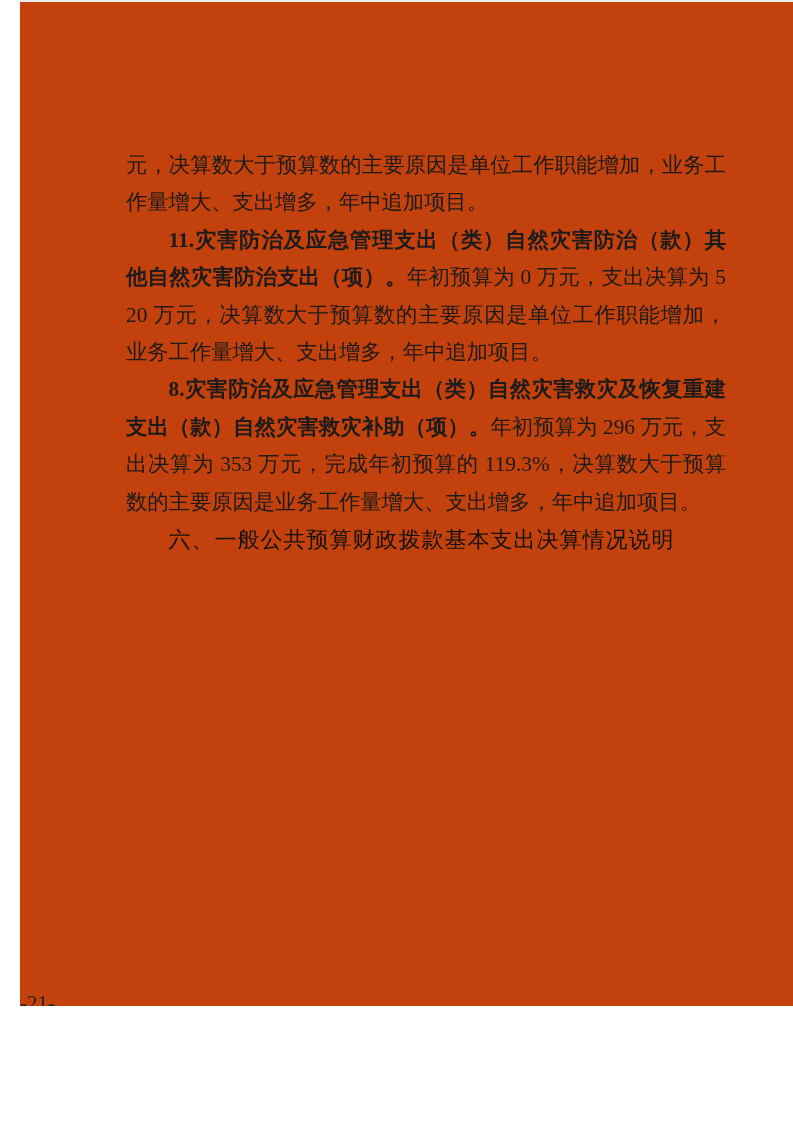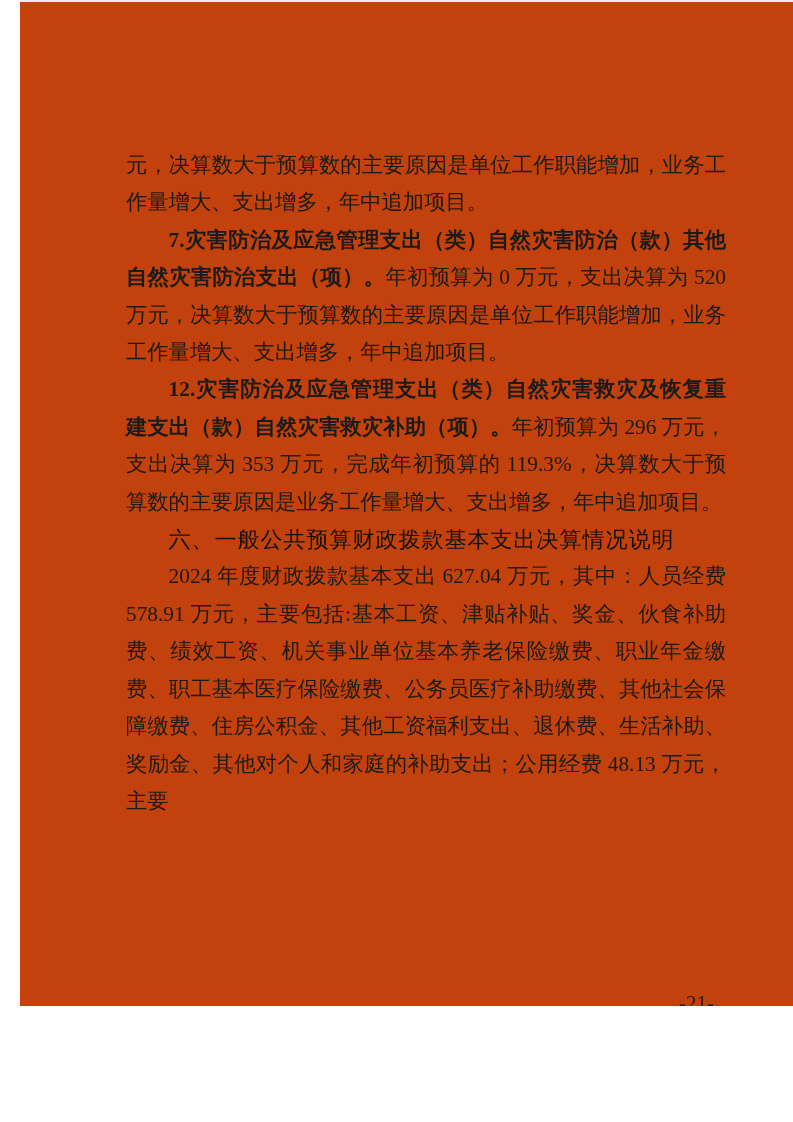--- a/index.html
+++ b/index.html
@@ -49,40 +49,39 @@
     line-height: 37.4px;
     letter-spacing: 1px;
     text-indent: 42.6px;
     color: #111111;
   }
   .page-number {
     position: absolute;
     top: 988px;
     left: 0;
     right: 99px;
-    text-align: right;
+    text-align: left;
     font-family: "Liberation Serif", "DejaVu Serif", serif;
     font-size: 21px;
     line-height: 26px;
     color: #222222;
   }
 </style>
 </head>
 <body>
 
 <div class="page">
   <div class="content">
 
     <p class="para no-indent">元，决算数大于预算数的主要原因是单位工作职能增加，业务工作量增大、支出增多，年中追加项目。</p>
 
-    <p class="para"><span class="bold-lead">7.灾害防治及应急管理支出（类）自然灾害防治（款）其他自然灾害防治支出（项）。</span><span>年初预算为 0 万元，支出决算为 520 万元，决算数大于预算数的主要原因是单位工作职能增加，业务工作量增大、支出增多，年中追加项目。</span></p>
+    <p class="para"><span class="bold-lead">11.灾害防治及应急管理支出（类）自然灾害防治（款）其他自然灾害防治支出（项）。</span><span>年初预算为 0 万元，支出决算为 520 万元，决算数大于预算数的主要原因是单位工作职能增加，业务工作量增大、支出增多，年中追加项目。</span></p>
 
-    <p class="para"><span class="bold-lead">12.灾害防治及应急管理支出（类）自然灾害救灾及恢复重建支出（款）自然灾害救灾补助（项）。</span><span>年初预算为 296 万元，支出决算为 353 万元，完成年初预算的 119.3%，决算数大于预算数的主要原因是业务工作量增大、支出增多，年中追加项目。</span></p>
+    <p class="para"><span class="bold-lead">8.灾害防治及应急管理支出（类）自然灾害救灾及恢复重建支出（款）自然灾害救灾补助（项）。</span><span>年初预算为 296 万元，支出决算为 353 万元，完成年初预算的 119.3%，决算数大于预算数的主要原因是业务工作量增大、支出增多，年中追加项目。</span></p>
 
 
     <h2 class="section-heading">六、一般公共预算财政拨款基本支出决算情况说明</h2>
 
-    <p class="para">2024 年度财政拨款基本支出 627.04 万元，其中：人员经费 578.91 万元，主要包括:基本工资、津贴补贴、奖金、伙食补助费、绩效工资、机关事业单位基本养老保险缴费、职业年金缴费、职工基本医疗保险缴费、公务员医疗补助缴费、其他社会保障缴费、住房公积金、其他工资福利支出、退休费、生活补助、奖励金、其他对个人和家庭的补助支出；公用经费 48.13 万元，主要</p>
 
   </div>
 
   <div class="page-number">-21-</div>
 </div>
 
 </body></html>

